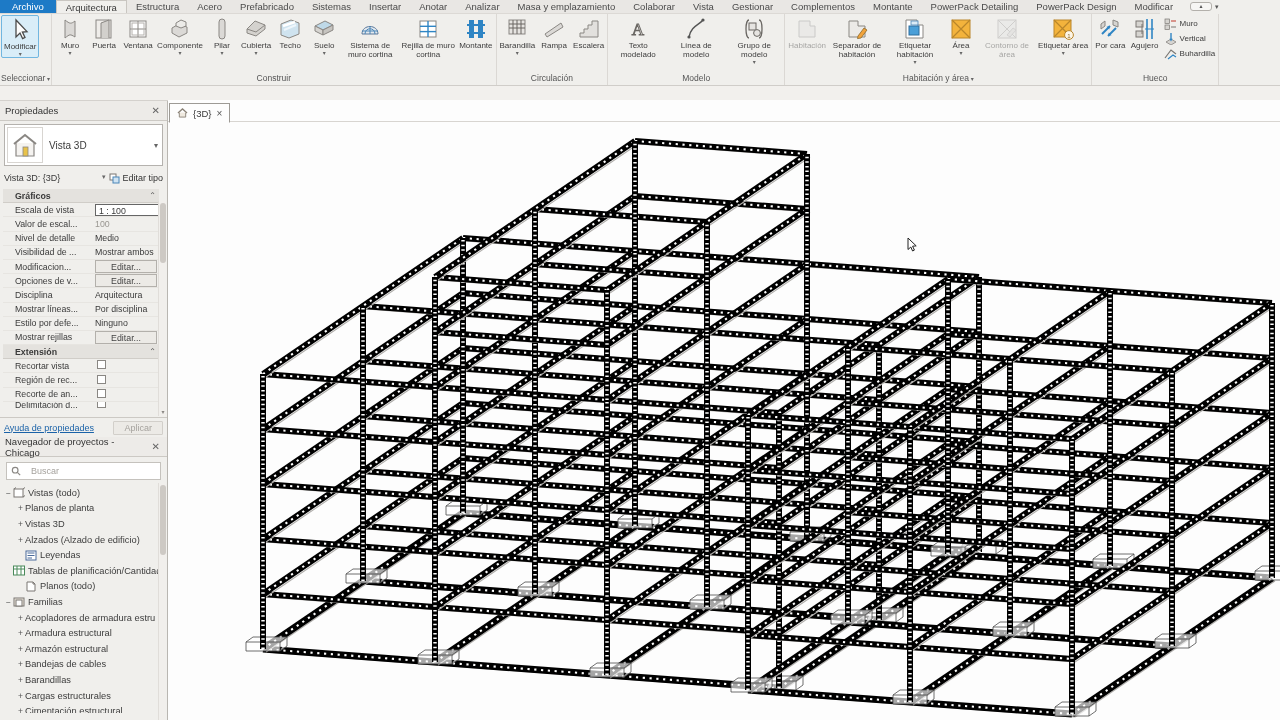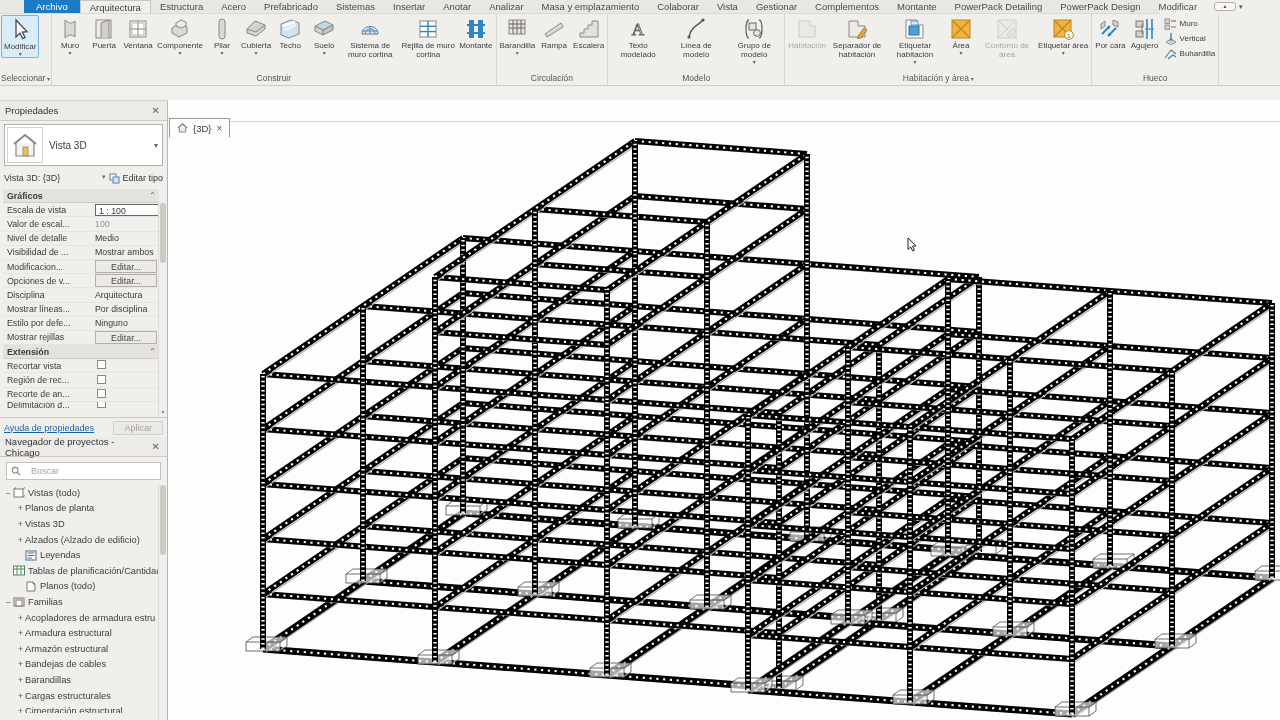--- a/index.html
+++ b/index.html
@@ -1,21 +1,21 @@
 <!DOCTYPE html>
 <html><head>
 <meta charset="utf-8">
 <style>
   html,body{margin:0;padding:0;width:1280px;height:720px;overflow:hidden;
     font-family:"Liberation Sans",sans-serif;background:#f0efec;color:#3a3a3a;
     -webkit-font-smoothing:antialiased;}
   *{box-sizing:border-box;}
   
   #tabrow{position:absolute;left:0;top:0;width:1160px;height:14px;background:#e9e7e4;
-    display:flex;align-items:stretch;font-size:9.5px;border-bottom:1px solid #dcd9d5;padding-left:24px;}
+    display:flex;align-items:stretch;font-size:9.5px;border-bottom:1px solid #dcd9d5;}
   .apptab{padding:1px 9px 0 9px;color:#3a3a3a;white-space:nowrap;cursor:default;}
   .apptab.file{background:#1d7ac6;color:#fff;padding:1px 12px 0 12px;}
   .apptab.active{background:#f0efec;border:1px solid #c9c6c1;border-bottom:none;}
   .apptab.dim{color:#4a4a4a;}
   #tab-extra{margin-left:8px;display:flex;align-items:center;gap:3px;}
   #tab-extra .pillbtn{width:22px;height:9px;border:1px solid #b3b0ab;border-radius:3px;
     background:#f7f6f4;font-size:6px;line-height:7px;text-align:center;color:#555;}
   #tab-extra .caret{font-size:7px;color:#555;}
   
   #ribbon{position:absolute;left:0;top:14px;width:1280px;height:72px;background:#f0efec;
@@ -48,21 +48,21 @@
   #typesel .tscaret{color:#666;font-size:8px;padding-right:4px;}
   #instrow{display:flex;align-items:center;margin:1px 4px 2px 4px;font-size:9px;height:18px;}
   #instrow .combo{flex:1;display:flex;align-items:flex-start;}
   #instrow .combo .cv{flex:1;}
   #instrow .combo .ccaret{font-size:7px;color:#666;padding:0 4px;}
   #instrow .etbtn{display:flex;align-items:center;gap:2px;font-size:9px;color:#333;}
   .pgrid{margin:0 8px 0 3px;font-size:8.8px;}
   .pgrow{display:flex;height:14.2px;align-items:center;border-bottom:1px solid #e7e5e1;}
   .pgrow.header{background:#e4e2de;font-weight:bold;border-bottom:1px solid #d0cdc8;}
   .pgrow.header .chev{margin-left:auto;font-size:8px;color:#555;padding-right:3px;font-weight:normal;}
-  .pgl{width:90px;padding-left:4px;white-space:nowrap;overflow:hidden;}
+  .pgl{width:90px;padding-left:12px;white-space:nowrap;overflow:hidden;}
   .pgv{flex:1;white-space:nowrap;overflow:hidden;padding-left:2px;}
   .pgv.muted{color:#9a9792;}
   .pgv .inp{display:block;border:1px solid #666;background:#fff;padding:0 3px;height:12.5px;line-height:12.5px;}
   .pgv .btn{display:block;border:1px solid #b3b0ab;background:#eceae6;text-align:center;height:12.5px;line-height:12px;color:#444;margin-right:2px;}
   .pgv .chk{display:inline-block;width:9px;height:9px;border:1px solid #8a8племять;border:1px solid #8a8783;background:#fff;margin-left:2px;}
   .clipped{height:6px;overflow:hidden;border-bottom:none;}
   #propsfoot{position:absolute;bottom:0;left:0;width:100%;height:20px;border-top:1px solid #ccc9c4;
     display:flex;align-items:center;font-size:9px;padding:0 4px;background:#f0efec;}
   #propsfoot a{color:#1a62a8;text-decoration:underline;}
   #propsfoot .apply{margin-left:auto;color:#a5a29d;border:1px solid #d2cfca;background:#eceae6;
@@ -74,21 +74,21 @@
   #browser{top:437px;height:283px;}
   #searchbox{margin:5px 6px;height:18px;border:1px solid #c5c2bd;background:#fff;display:flex;align-items:center;padding:0 4px;gap:4px;}
   #searchbox .ph{color:#a5a29d;font-size:9px;padding-left:6px;}
   #tree{font-size:9.3px;color:#3c3c3c;position:relative;overflow:hidden;height:228px;}
   .titem{display:flex;align-items:center;height:15.6px;white-space:nowrap;overflow:hidden;}
   .titem .exp{width:9px;text-align:center;font-size:8.5px;color:#555;flex:0 0 9px;}
   .titem .ticon{flex:0 0 13px;height:11px;margin-right:2px;display:flex;align-items:center;}
   .titem .ticon svg{width:12px;height:11px;}
   
   #canvas{position:absolute;left:168px;top:100px;width:1112px;height:620px;background:#fdfdfd;overflow:hidden;}
-  #viewtab{position:absolute;left:1px;top:18px;height:20px;background:#fdfdfd;border:1px solid #9d9a95;
+  #viewtab{position:absolute;left:1px;top:3px;height:20px;background:#fdfdfd;border:1px solid #9d9a95;
     border-bottom:1px solid #fdfdfd;display:flex;align-items:center;gap:5px;padding:0 7px;font-size:9.5px;z-index:5;}
   #viewtab .x{color:#555;font-size:10px;}
   #viewtabline{position:absolute;left:0;top:21px;width:100%;height:1px;background:#d8d5d1;z-index:4;}
   #modelsvg{position:absolute;left:0;top:0;}
 </style>
 </head>
 <body>
 
 <div id="tabrow">
     <div class="apptab file">Archivo</div>

